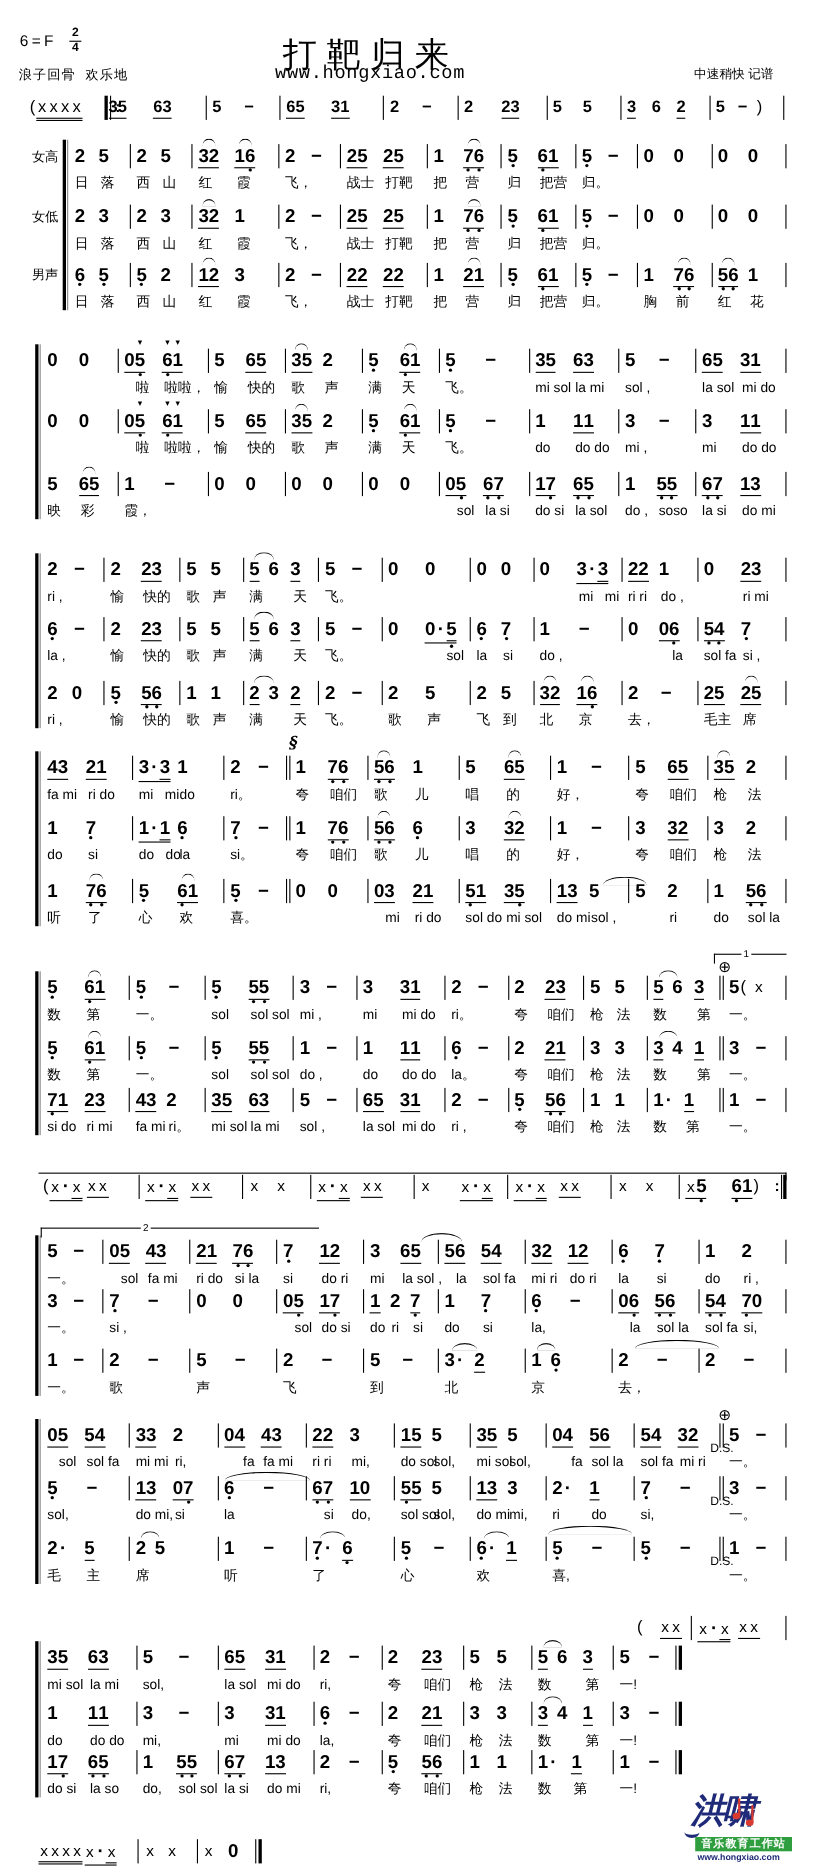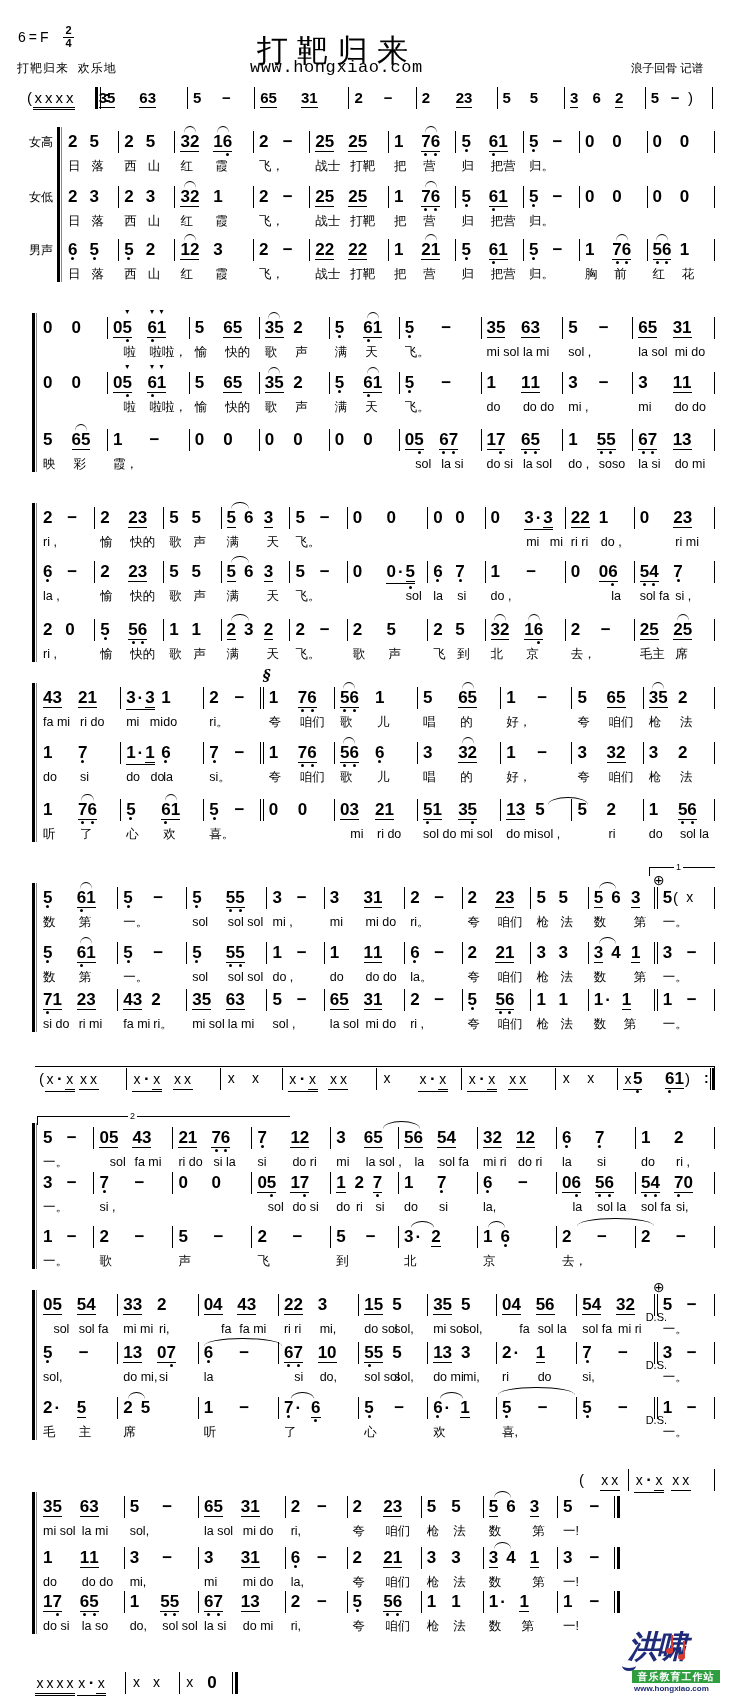--- a/index.html
+++ b/index.html
@@ -84,23 +84,23 @@
 </style>
 </head>
 <body>
 
 <div class="abs hdr-key">6=F</div>
 <div class="abs tsig">
   <span class="num">2</span>
   <span class="den">4</span>
 </div>
 <div class="abs title">打靶归来</div>
-<div class="abs tempo">打靶归来  欢乐地</div>
+<div class="abs tempo">浪子回骨  欢乐地</div>
 <div class="abs website">www.hongxiao.com</div>
-<div class="abs credit">浪子回骨 记谱</div>
+<div class="abs credit">中速稍快 记谱</div>
 
 <div class="srow" data-row="intro">
     <div class="nrow" style="grid-template-columns: 5.4fr 7fr 5fr 7fr 5fr 6fr 5fr 6fr 5fr;">
       <div class="mcell">
         <span class="item" style="flex: 1 1 0px;">
           <span class="tok">
             <span class="paren">(</span>
             <span class="ul"><span class="ul"><span class="n px">x</span><span class="n px">x</span><span class="n px">x</span><span class="n px">x</span></span></span>
           </span>
         </span>

